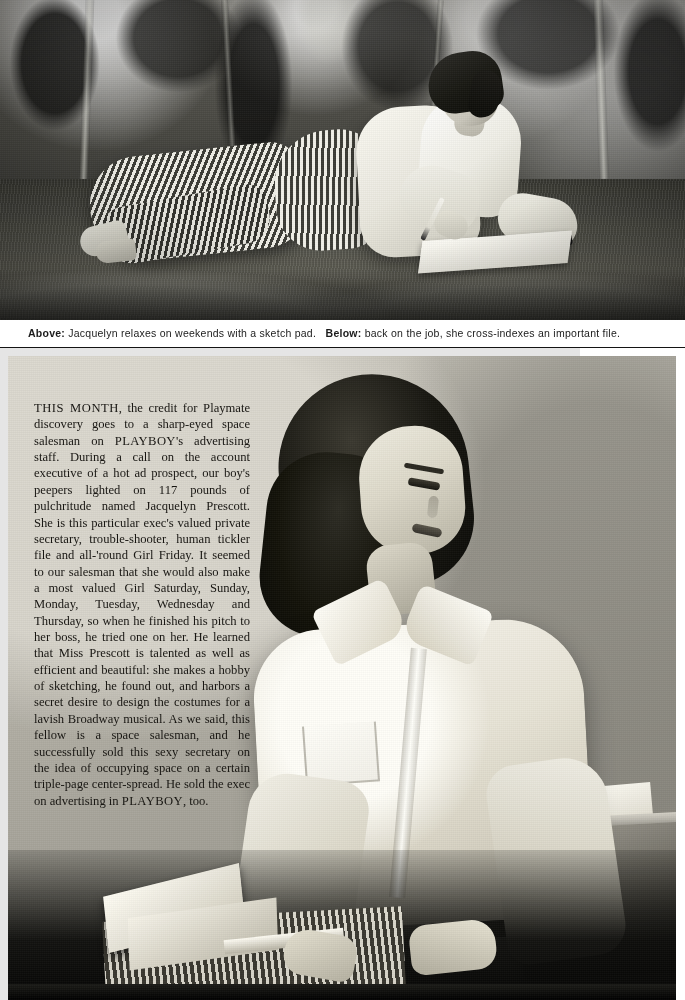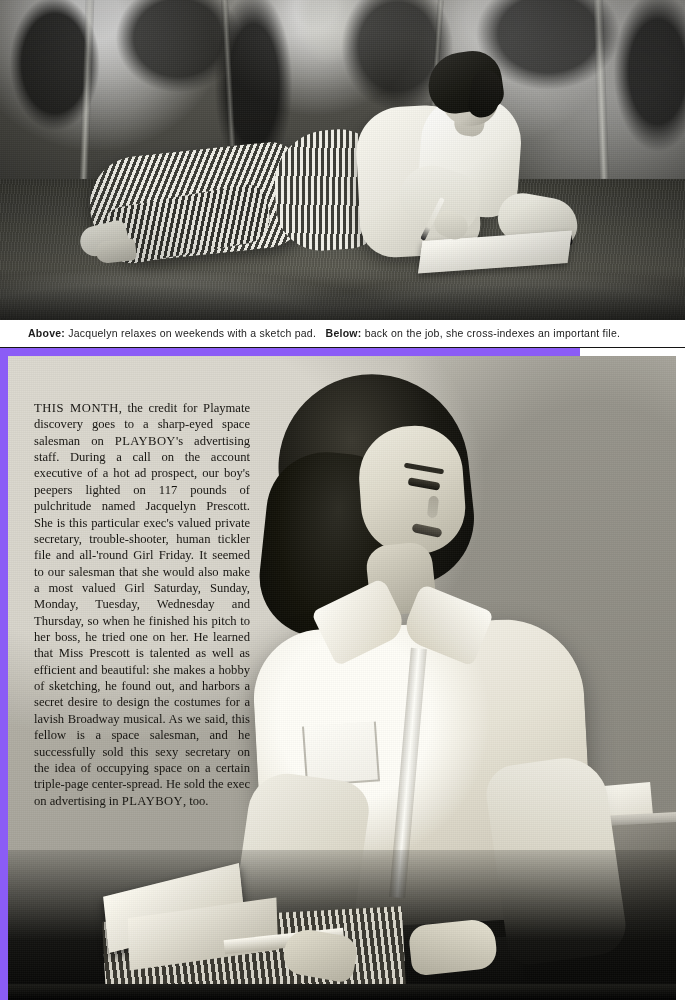--- a/index.html
+++ b/index.html
@@ -12,21 +12,21 @@
     height: 1000px;
     overflow: hidden;
     font-family: "Liberation Serif", serif;
   }
 
   
   .page {
     position: relative;
     width: 580px;
     height: 1000px;
-    background: #8b5cf6;
+    background: #e5e5e5;
   }
 
   
   .top-photo {
     position: absolute;
     left: 0;
     top: 0;
     width: 685px;
     height: 320px;
     overflow: hidden;

